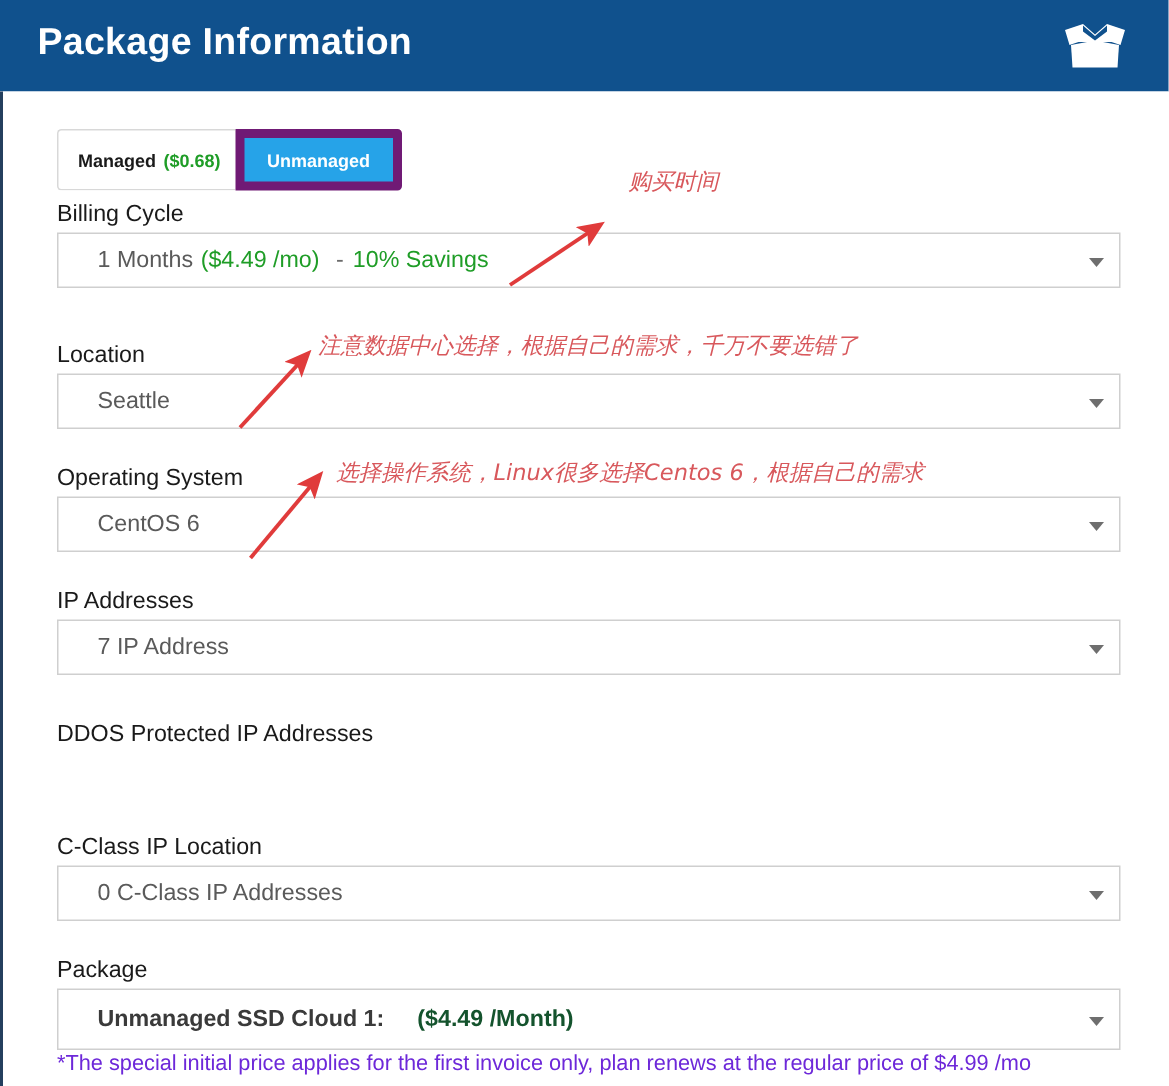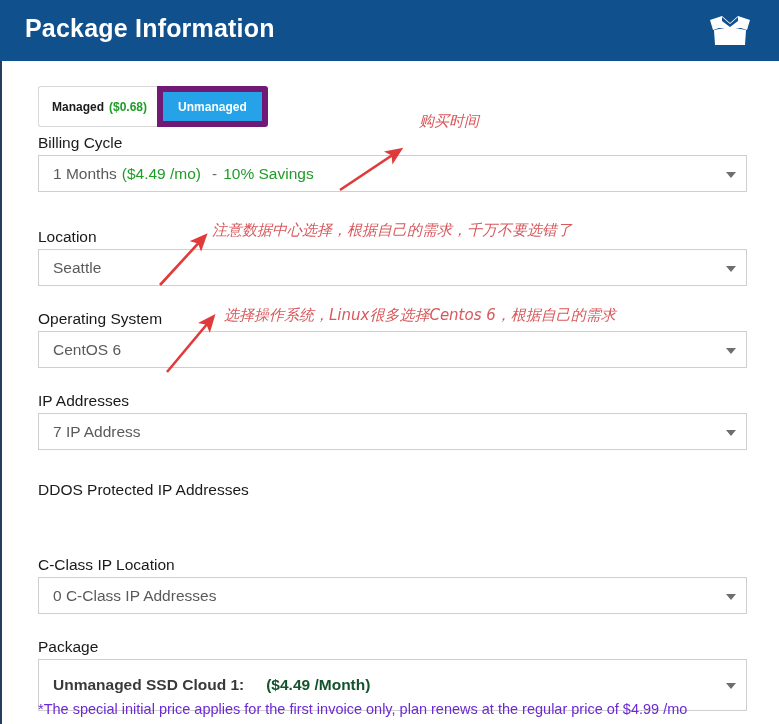--- a/index.html
+++ b/index.html
@@ -108,26 +108,26 @@
     white-space: nowrap;
   }
   .select-box {
     box-sizing: border-box;
     width: 709px;
     height: 37px;
     border: 1px solid #cfcfcf;
     background: #ffffff;
     display: flex;
     align-items: center;
-    padding: 0 0 0 14px;
+    padding: 0 0 0 26px;
     position: relative;
     cursor: pointer;
   }
   .select-box.tall {
-    height: 52px;
+    height: 41px;
   }
   .select-value {
     font-size: 15.5px;
     color: #5a5a5a;
     white-space: nowrap;
     display: flex;
     align-items: baseline;
   }
   .select-value .gray {
     color: #5a5a5a;

